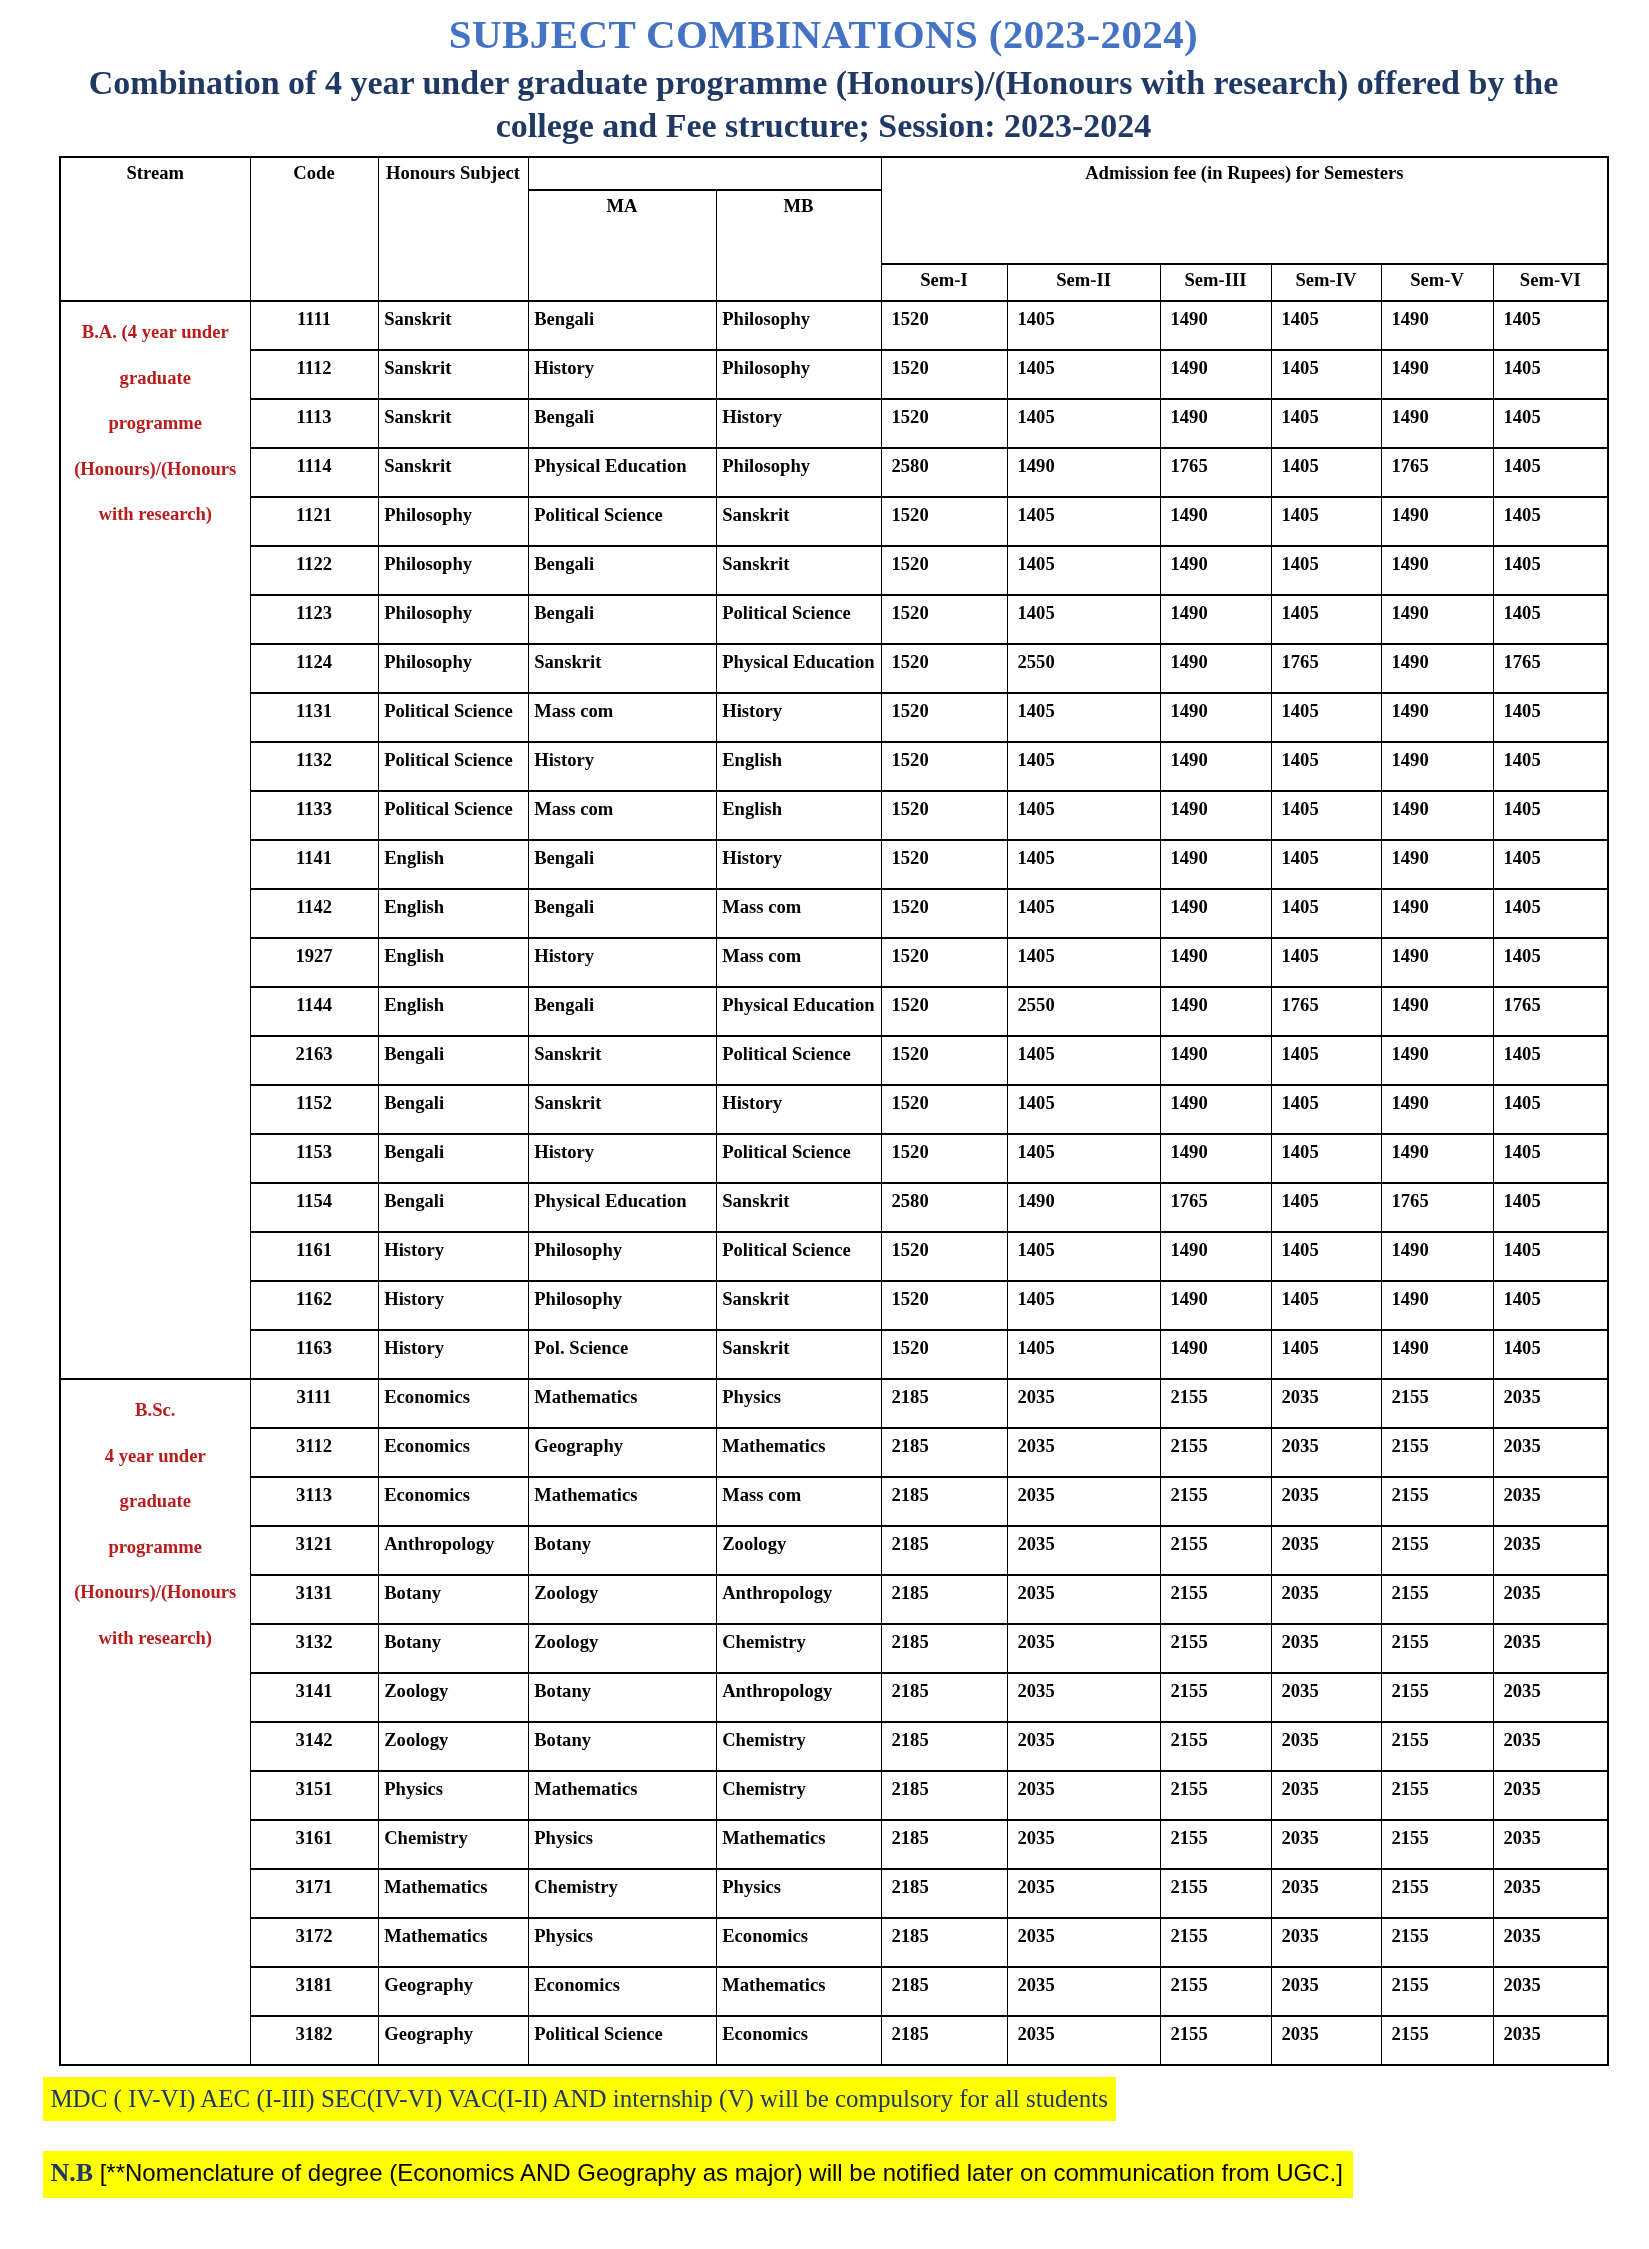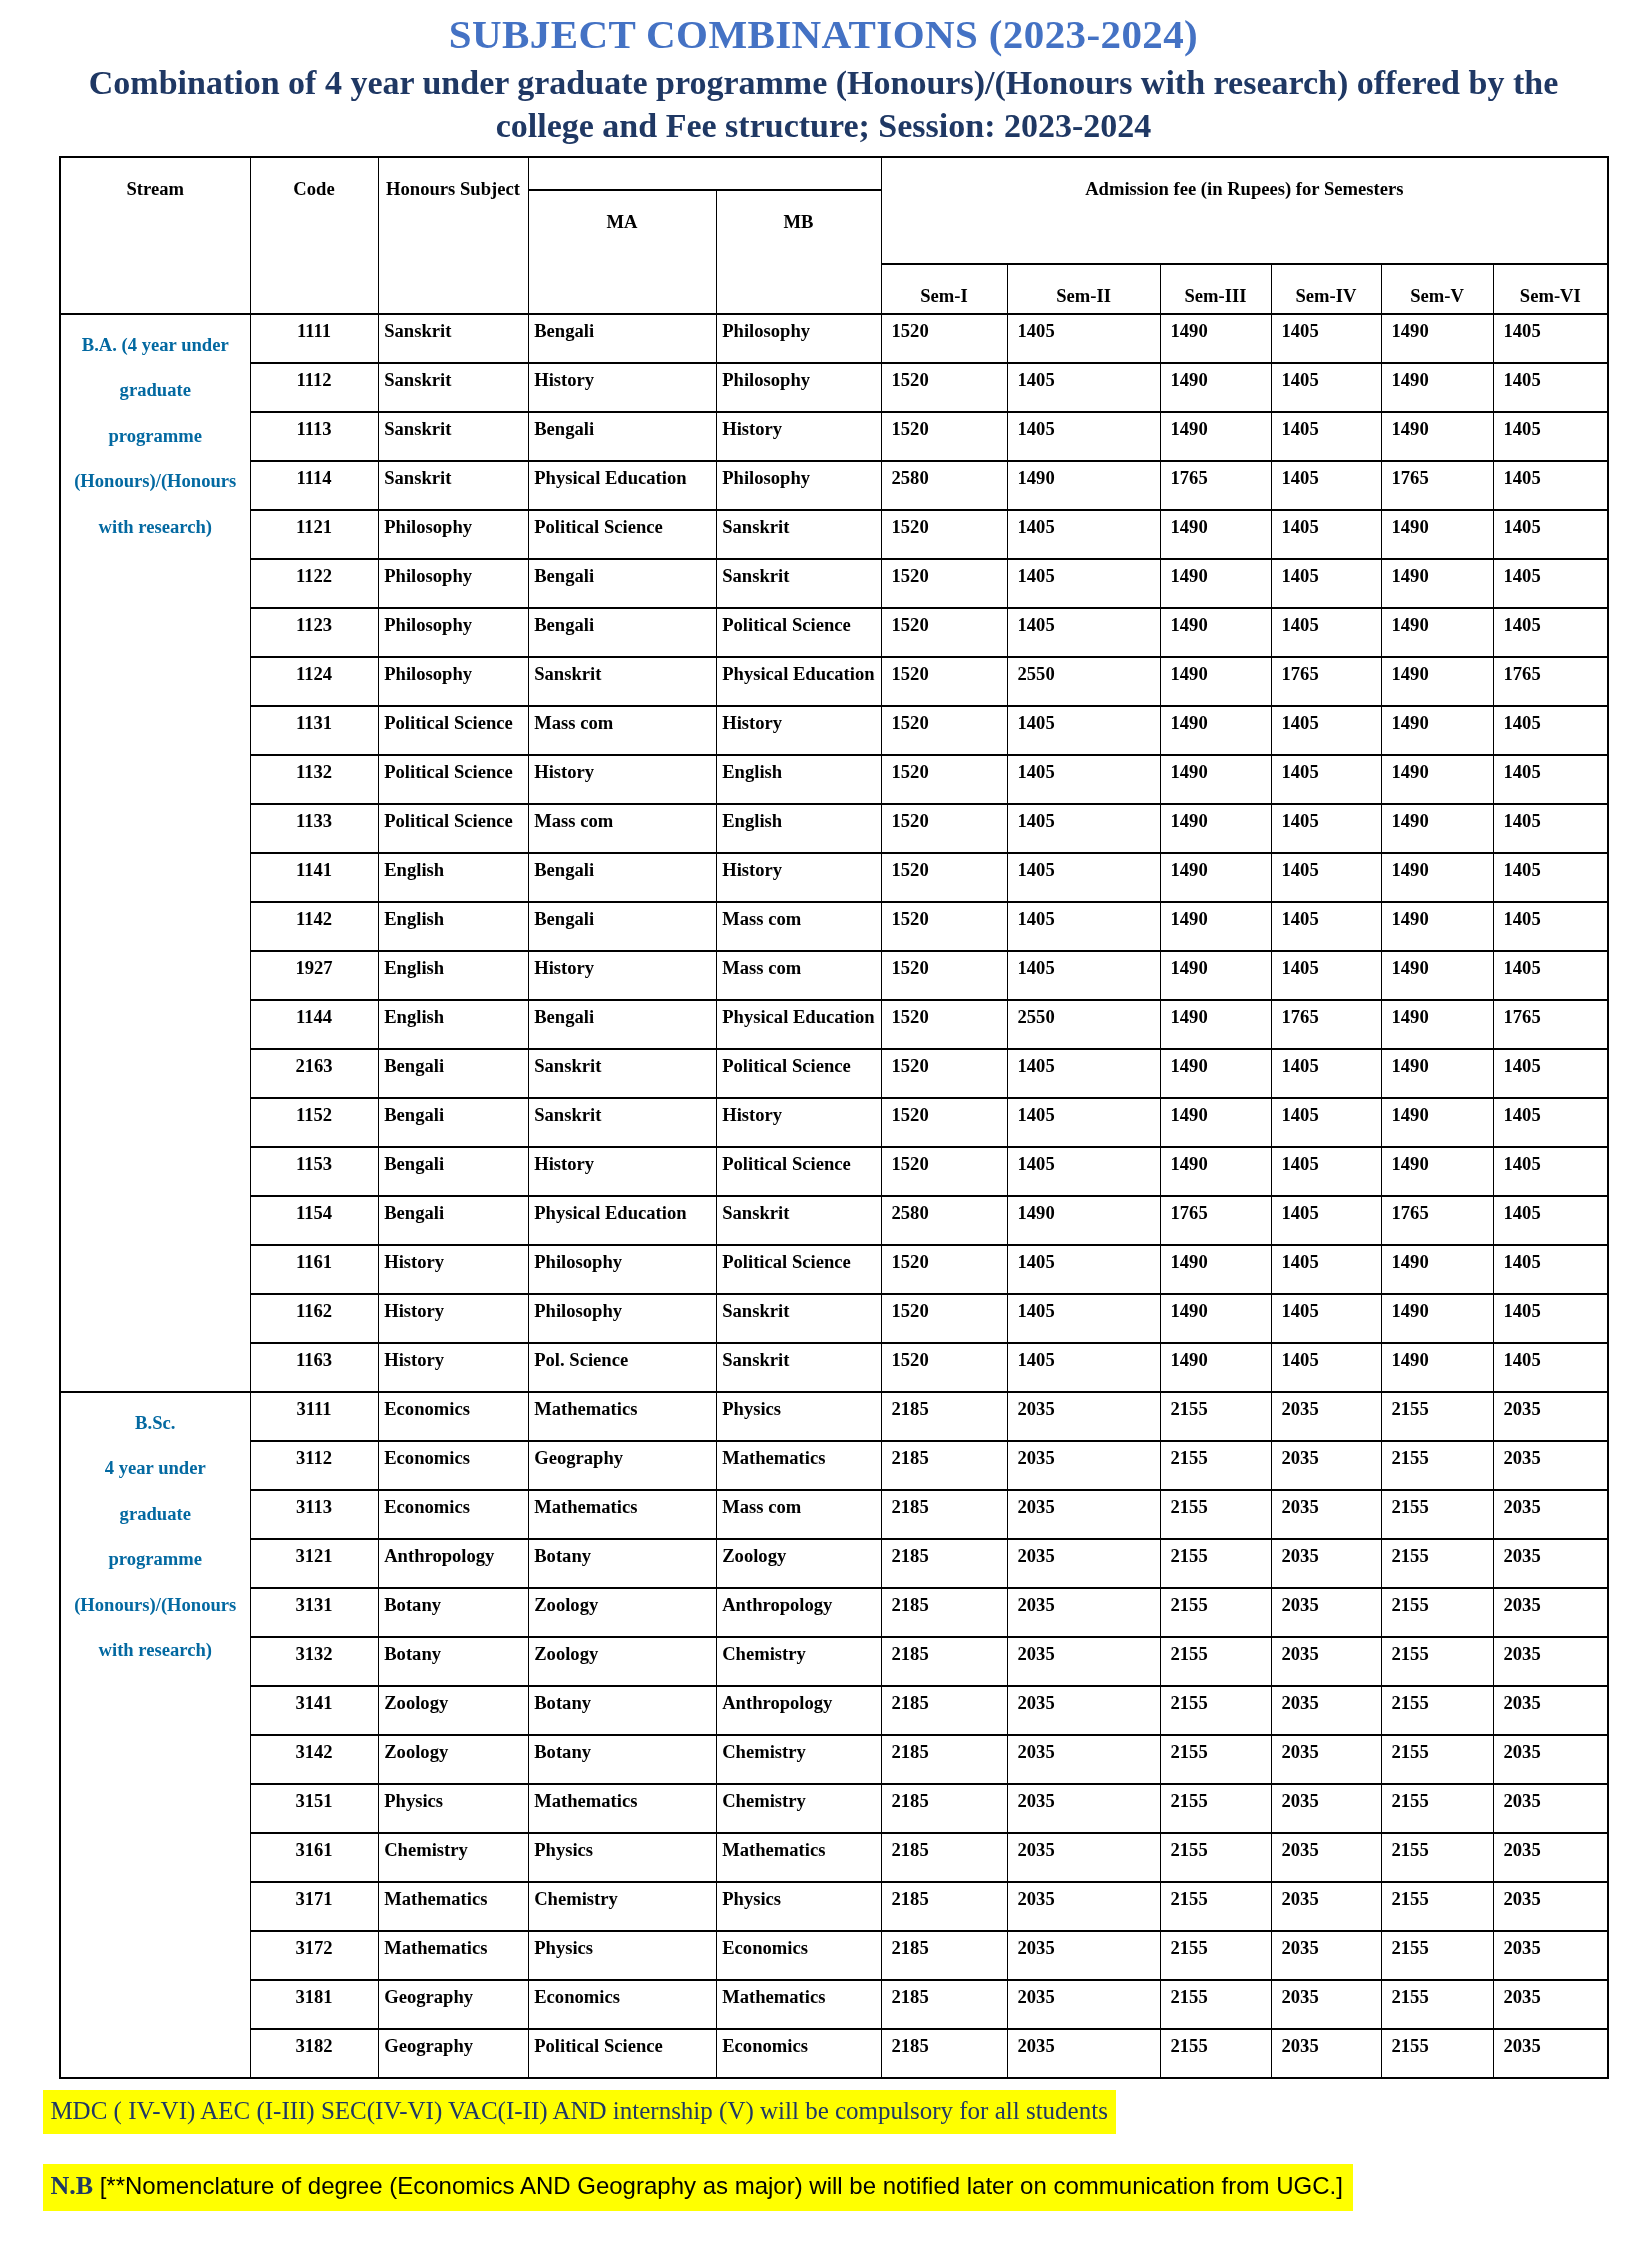--- a/index.html
+++ b/index.html
@@ -21,34 +21,34 @@
   }
   table.combo {
     border-collapse: collapse; table-layout: fixed;
     width: 1548px; border: 2.9px solid #000;
   }
   th, td {
     border: 1.4px solid #000;
     font-size: 18.6px; font-weight: bold; color: #000;
     vertical-align: top; padding: 5.7px 5.7px; overflow: hidden;
   }
-  thead th { text-align: center; vertical-align: top; padding-top: 20px; }
+  thead th { text-align: center; vertical-align: top; padding-top: 4px; }
   thead tr.h1 { height: 33px; }
   thead tr.h2 { height: 74px; }
   thead tr.h3 { height: 37px; }
   th.subhead { border-top-width: 2.9px; }
   th.sem-h { border-top-width: 2.9px; }
   th.ma-mb-parent { border-bottom-width: 2.9px; }
   tbody tr { height: 49px; }
   tbody td { border-top-width: 2.9px; border-bottom-width: 2.9px; }
   td.code-cell { text-align: center; }
   td.subj-cell { text-align: left; }
   td.fee-cell { text-align: left; padding-left: 10px; }
   td.stream-cell {
-    text-align: center; color: #0369a1; font-weight: bold;
+    text-align: center; color: #b91c1c; font-weight: bold;
     line-height: 2.45; padding-top: 7.2px;
   }
   .note-band {
     display: inline-block; background: #FFFF00; color: #1F3864;
     font-size: 25px; font-weight: normal; font-family: "Liberation Serif", serif;
     padding: 7.2px 8.6px 8.6px 7.2px; margin: 11.5px 0 0 -15.8px;
   }
   .nb-band {
     display: inline-block; background: #FFFF00;
     padding: 7.2px 10px 10px 7.2px; margin: 30px 0 0 -15.8px;

